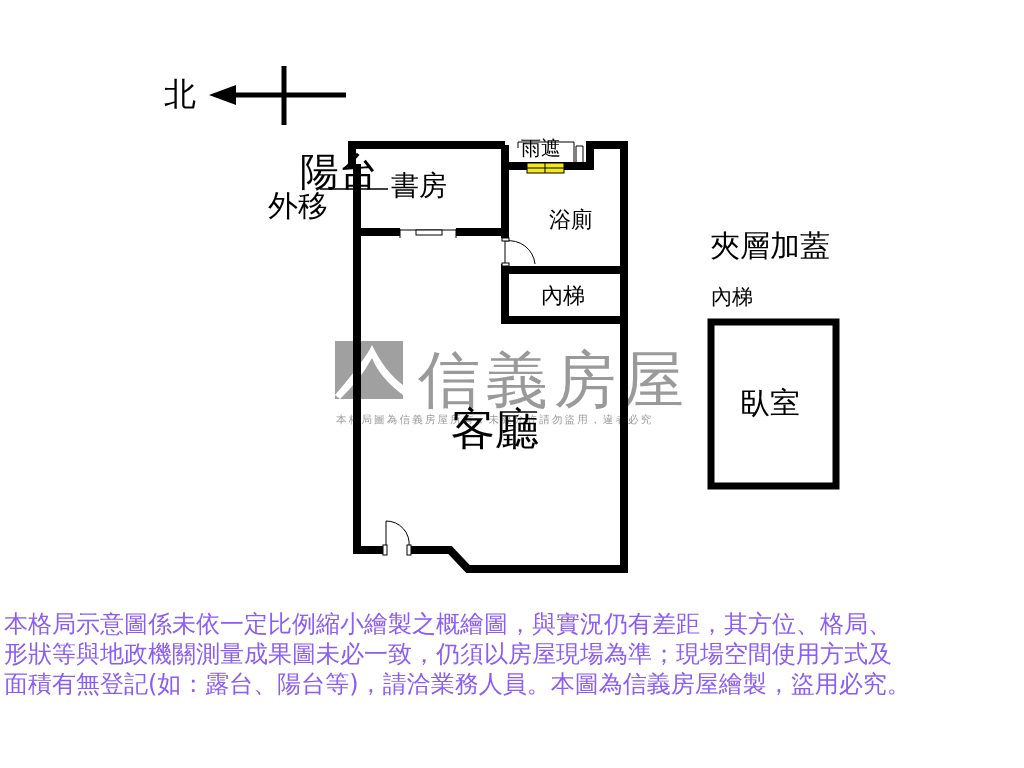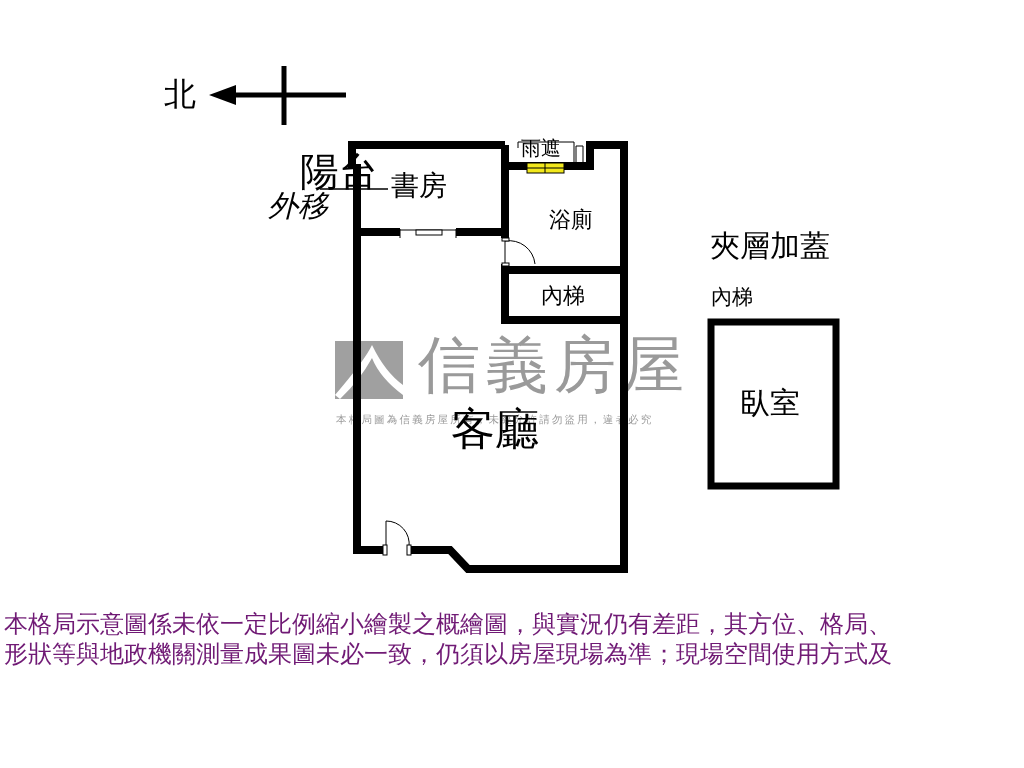--- a/index.html
+++ b/index.html
@@ -1,34 +1,34 @@
 <!DOCTYPE html>
 <html><head>
 <meta charset="utf-8">
 <style>
   html, body { margin:0; padding:0; background:#ffffff; }
   body { width:1024px; height:768px; position:relative; overflow:hidden;
          font-family:"DejaVu Sans","Liberation Sans",sans-serif; color:#000; }
   svg.plan { position:absolute; left:0; top:0; }
   .lbl { position:absolute; white-space:nowrap; line-height:1; color:#000; }
   .disclaimer { position:absolute; left:4px; top:609px; width:1020px;
-                font-size:24px; line-height:30px; color:#701a75; }
+                font-size:24px; line-height:30px; color:#8b5cf6; }
   .disclaimer div { white-space:nowrap; }
   .wm { position:absolute; color:#9a9a9a; white-space:nowrap; }
 </style>
 </head>
 <body>
 
 <svg class="plan" width="1024" height="768">
   <g>
     <rect x="335" y="341" width="68" height="58" fill="#a0a0a0"></rect>
     <path d="M335 395 Q365 360 372 345 Q385 372 403 385 L403 395 Q380 378 372 358 Q360 380 340 399 Z" fill="#ffffff"></path>
   </g>
 </svg>
-<div class="wm" style="left:418px; top:323px; font-size:62px; letter-spacing:6px;">信義房屋</div>
+<div class="wm" style="left:418px; top:338px; font-size:62px; letter-spacing:6px;">信義房屋</div>
 <div class="wm" style="left:336px; top:413px; font-size:10.5px; letter-spacing:2.2px;">本格局圖為信義房屋所有，未經允許請勿盜用，違者必究</div>
 
 <svg class="plan" width="1024" height="768">
 
   <g>
     <line x1="223" y1="95" x2="346" y2="95" stroke="#000" stroke-width="5"></line>
     <polygon points="209,95 236,85 236,105" fill="#000"></polygon>
     <line x1="284" y1="66" x2="284" y2="125" stroke="#000" stroke-width="5"></line>
   </g>
 
@@ -74,27 +74,28 @@
     <polyline points="576,162 576,146 583,146 583,162" fill="none" stroke="#000" stroke-width="1"></polyline>
     <rect x="527" y="163" width="37" height="10" fill="#f2e81c" stroke="#000" stroke-width="1"></rect>
     <line x1="527" y1="168" x2="564" y2="168" stroke="#000" stroke-width="1"></line>
     <line x1="545" y1="163" x2="545" y2="173" stroke="#000" stroke-width="1"></line>
   </g>
 
   <rect x="711" y="322" width="125" height="164" fill="none" stroke="#000" stroke-width="7"></rect>
 </svg>
 
 <div class="lbl" style="left:256px; top:152px; font-size:39px;margin-left:44px;">陽台</div>
-<div class="lbl" style="left:268px; top:191px; font-size:30px;font-style:italic;">外移</div>
+<div class="lbl" style="left:268px; top:191px; font-size:30px;">外移</div>
 <div class="lbl" style="left:164px; top:78px; font-size:32px;">北</div>
 <div class="lbl" style="left:391px; top:172px; font-size:28px;">書房</div>
 <div class="lbl" style="left:521px; top:138px; font-size:20px; background:transparent;">雨遮</div>
 <div class="lbl" style="left:541px; top:209px; font-size:22px;margin-left:8px;">浴廁</div>
 <div class="lbl" style="left:541px; top:285px; font-size:22px;">內梯</div>
 <div class="lbl" style="left:451px; top:407px; font-size:44px;">客廳</div>
 <div class="lbl" style="left:710px; top:231px; font-size:30px;text-align:center;">夾層加蓋</div>
 <div class="lbl" style="left:711px; top:287px; font-size:21px;">內梯</div>
 <div class="lbl" style="left:740px; top:388px; font-size:30px;">臥室</div>
 
 <div class="disclaimer">
   <div>本格局示意圖係未依一定比例縮小繪製之概繪圖，與實況仍有差距，其方位、格局、</div>
   <div>形狀等與地政機關測量成果圖未必一致，仍須以房屋現場為準；現場空間使用方式及</div>
+  <div>面積有無登記(如：露台、陽台等)，請洽業務人員。本圖為信義房屋繪製，盜用必究。</div>
 </div>
 
 </body></html>

